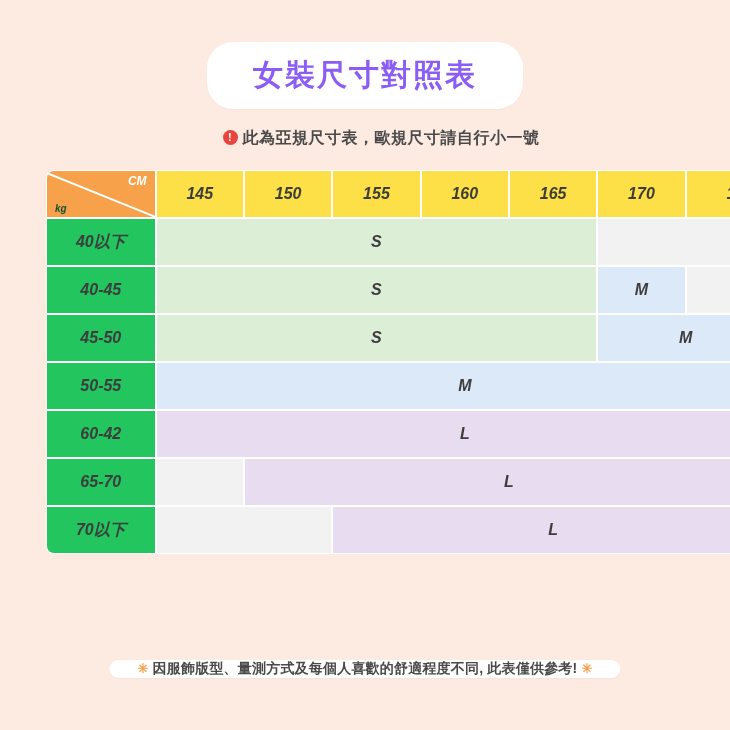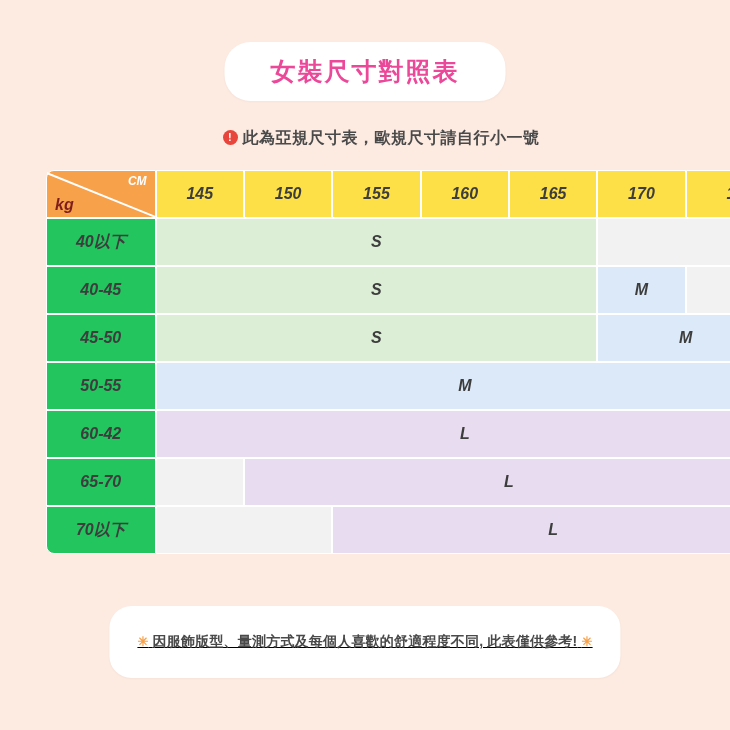--- a/index.html
+++ b/index.html
@@ -25,23 +25,23 @@
     position: absolute;
     left: 50%;
     transform: translateX(-50%);
     top: 42px;
     background: #ffffff;
     border-radius: 26px;
     padding: 13px 46px;
     box-shadow: 0 1px 2px rgba(0,0,0,0.03);
   }
   .title-text {
-    font-size: 25px;
-    font-weight: bold;
-    color: #ec4899;
+    font-size: 30px;
+    font-weight: bold;
+    color: #8b5cf6;
     letter-spacing: 2px;
     white-space: nowrap;
     text-align: center;
   }
 
   
   .notice {
     position: absolute;
     top: 128px;
     left: 16px;
@@ -106,22 +106,22 @@
     right: 8px;
     top: 3px;
     font-size: 12px;
     color: #ffffff;
     font-weight: bold;
   }
   th.corner .kg {
     position: absolute;
     left: 8px;
     bottom: 3px;
-    font-size: 16px;
-    color: #7f1d1d;
+    font-size: 10px;
+    color: #14532d;
     font-weight: bold;
   }
   th.corner .slash {
     position: absolute;
     left: 0; top: 0;
     width: 100%; height: 100%;
     overflow: hidden;
   }
   th.corner .slash i {
     position: absolute;
@@ -162,23 +162,22 @@
   td.cell.empty { background: #f2f2f2; }
 
   
   .footer-pill {
     position: absolute;
     left: 50%;
     transform: translateX(-50%);
     bottom: 52px;
     background: #ffffff;
     border-radius: 22px;
-    padding: 27px 28px;
+    padding: 0 28px;
     box-shadow: 0 1px 2px rgba(0,0,0,0.03);
-    text-decoration: underline;
   }
   .footer-text {
     font-size: 14px;
     color: #4a4a4a;
     font-weight: bold;
     white-space: nowrap;
     letter-spacing: 0.2px;
   }
   .star {
     color: #f7a14b;

